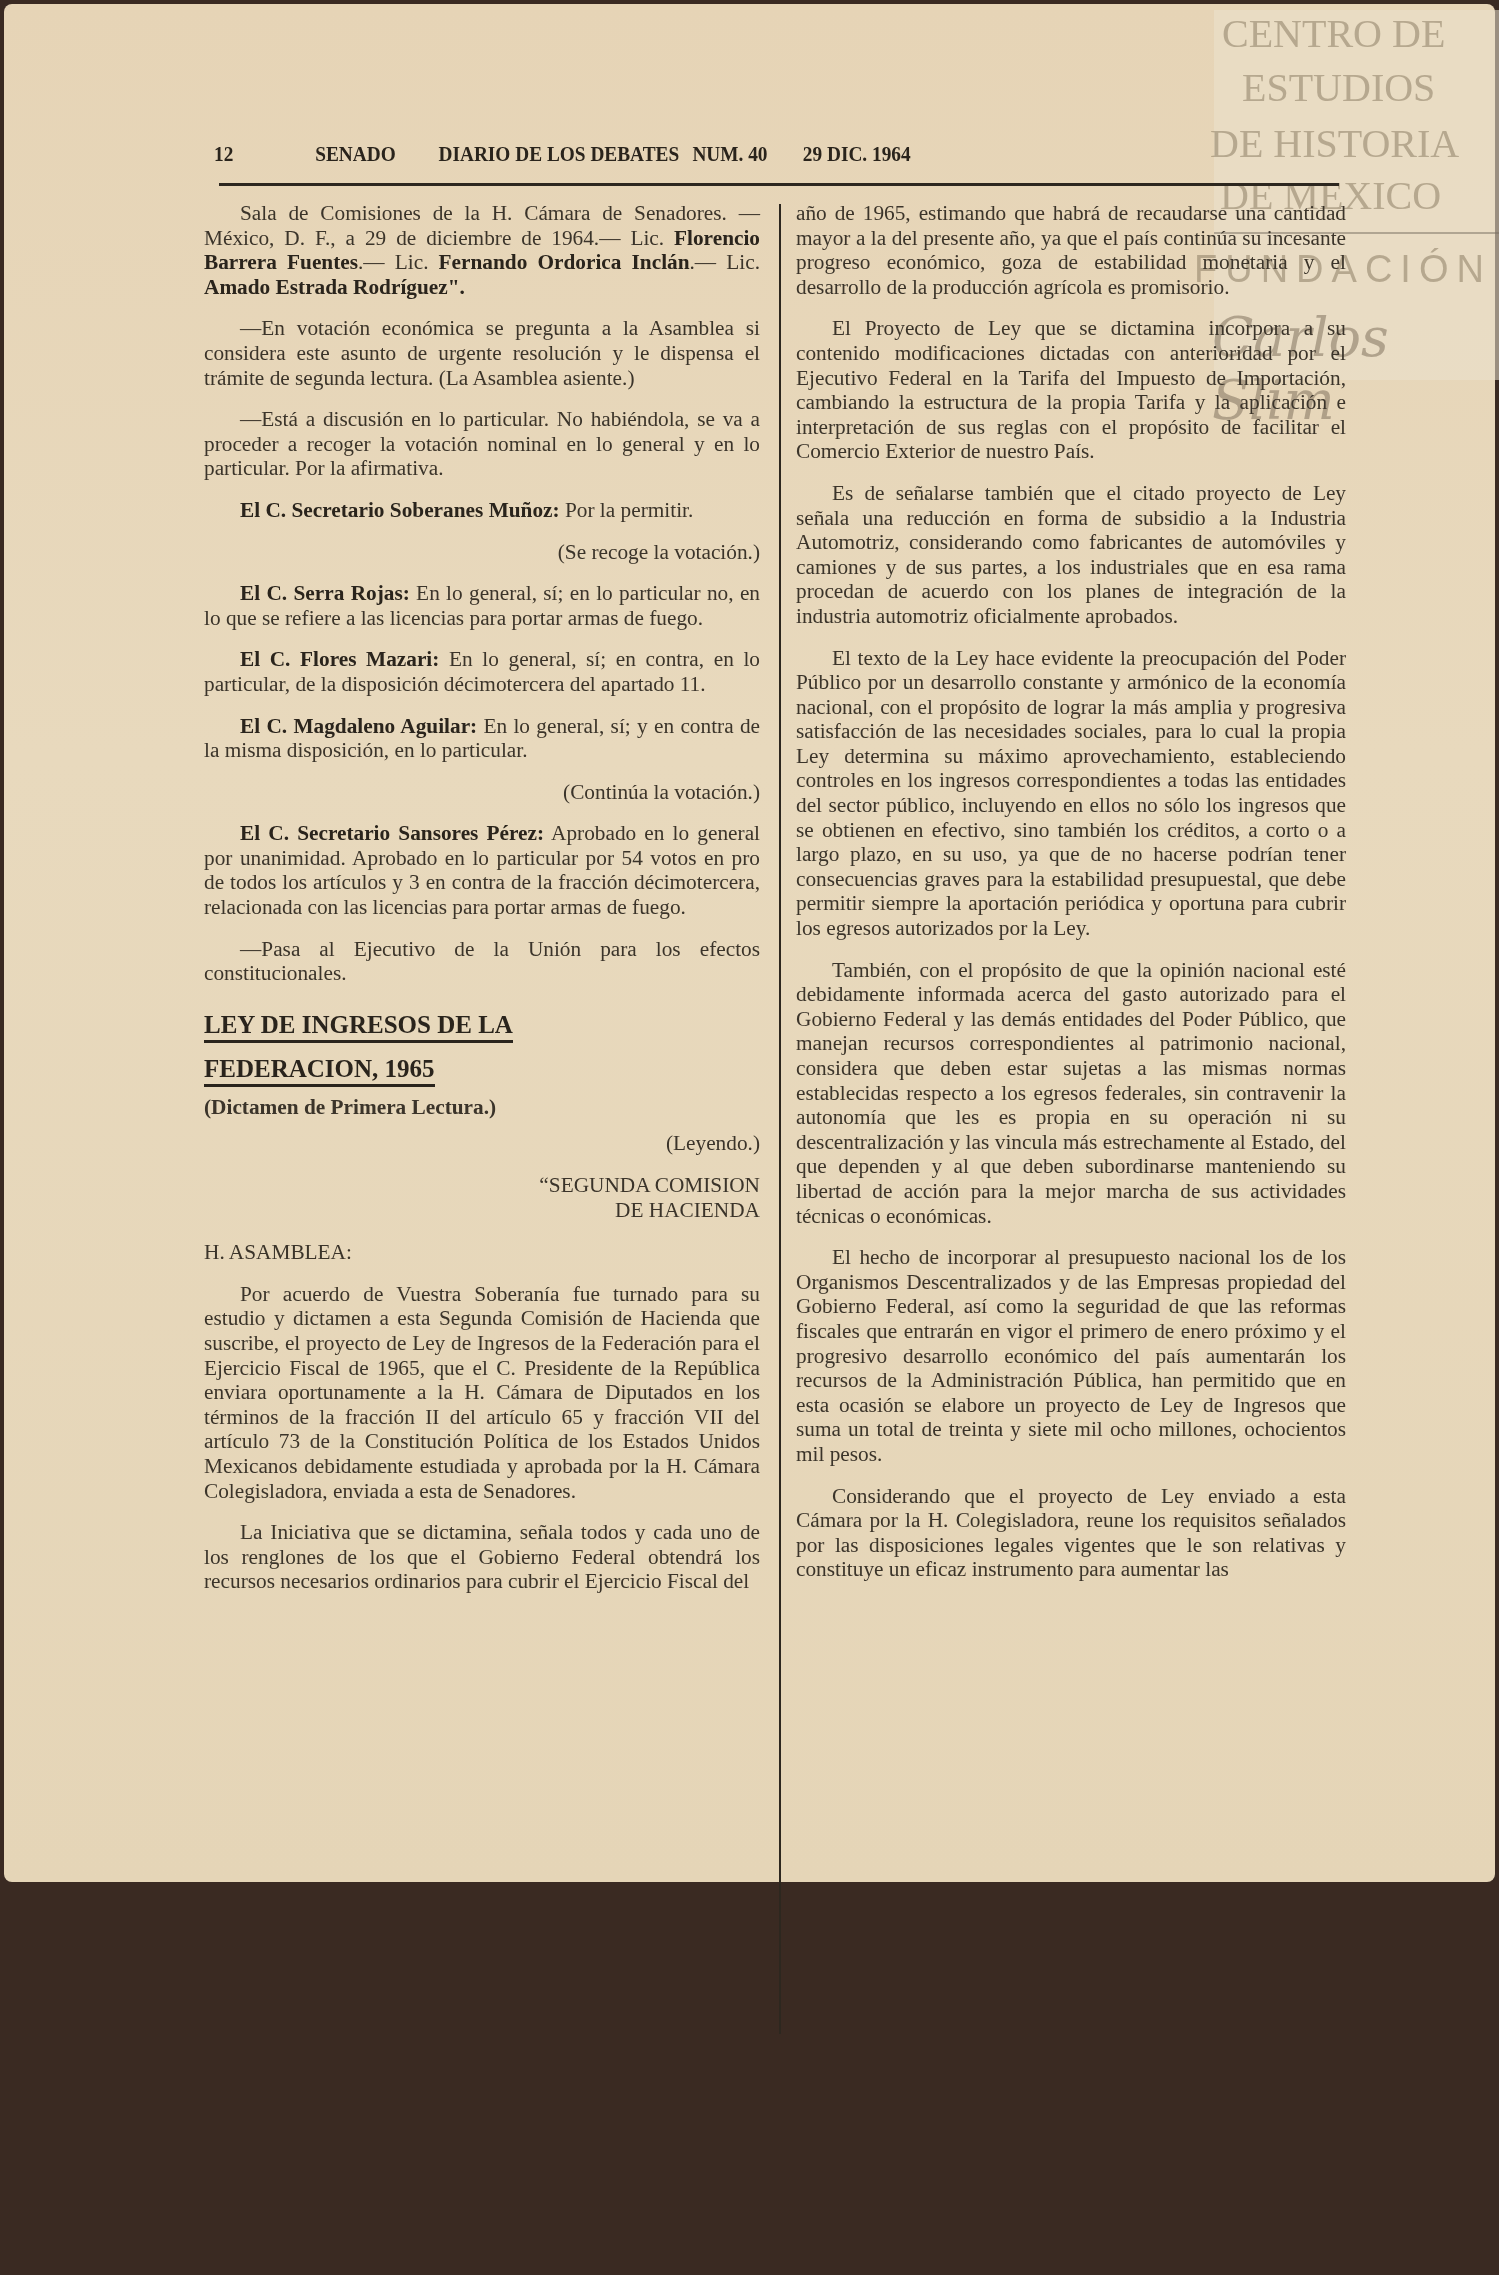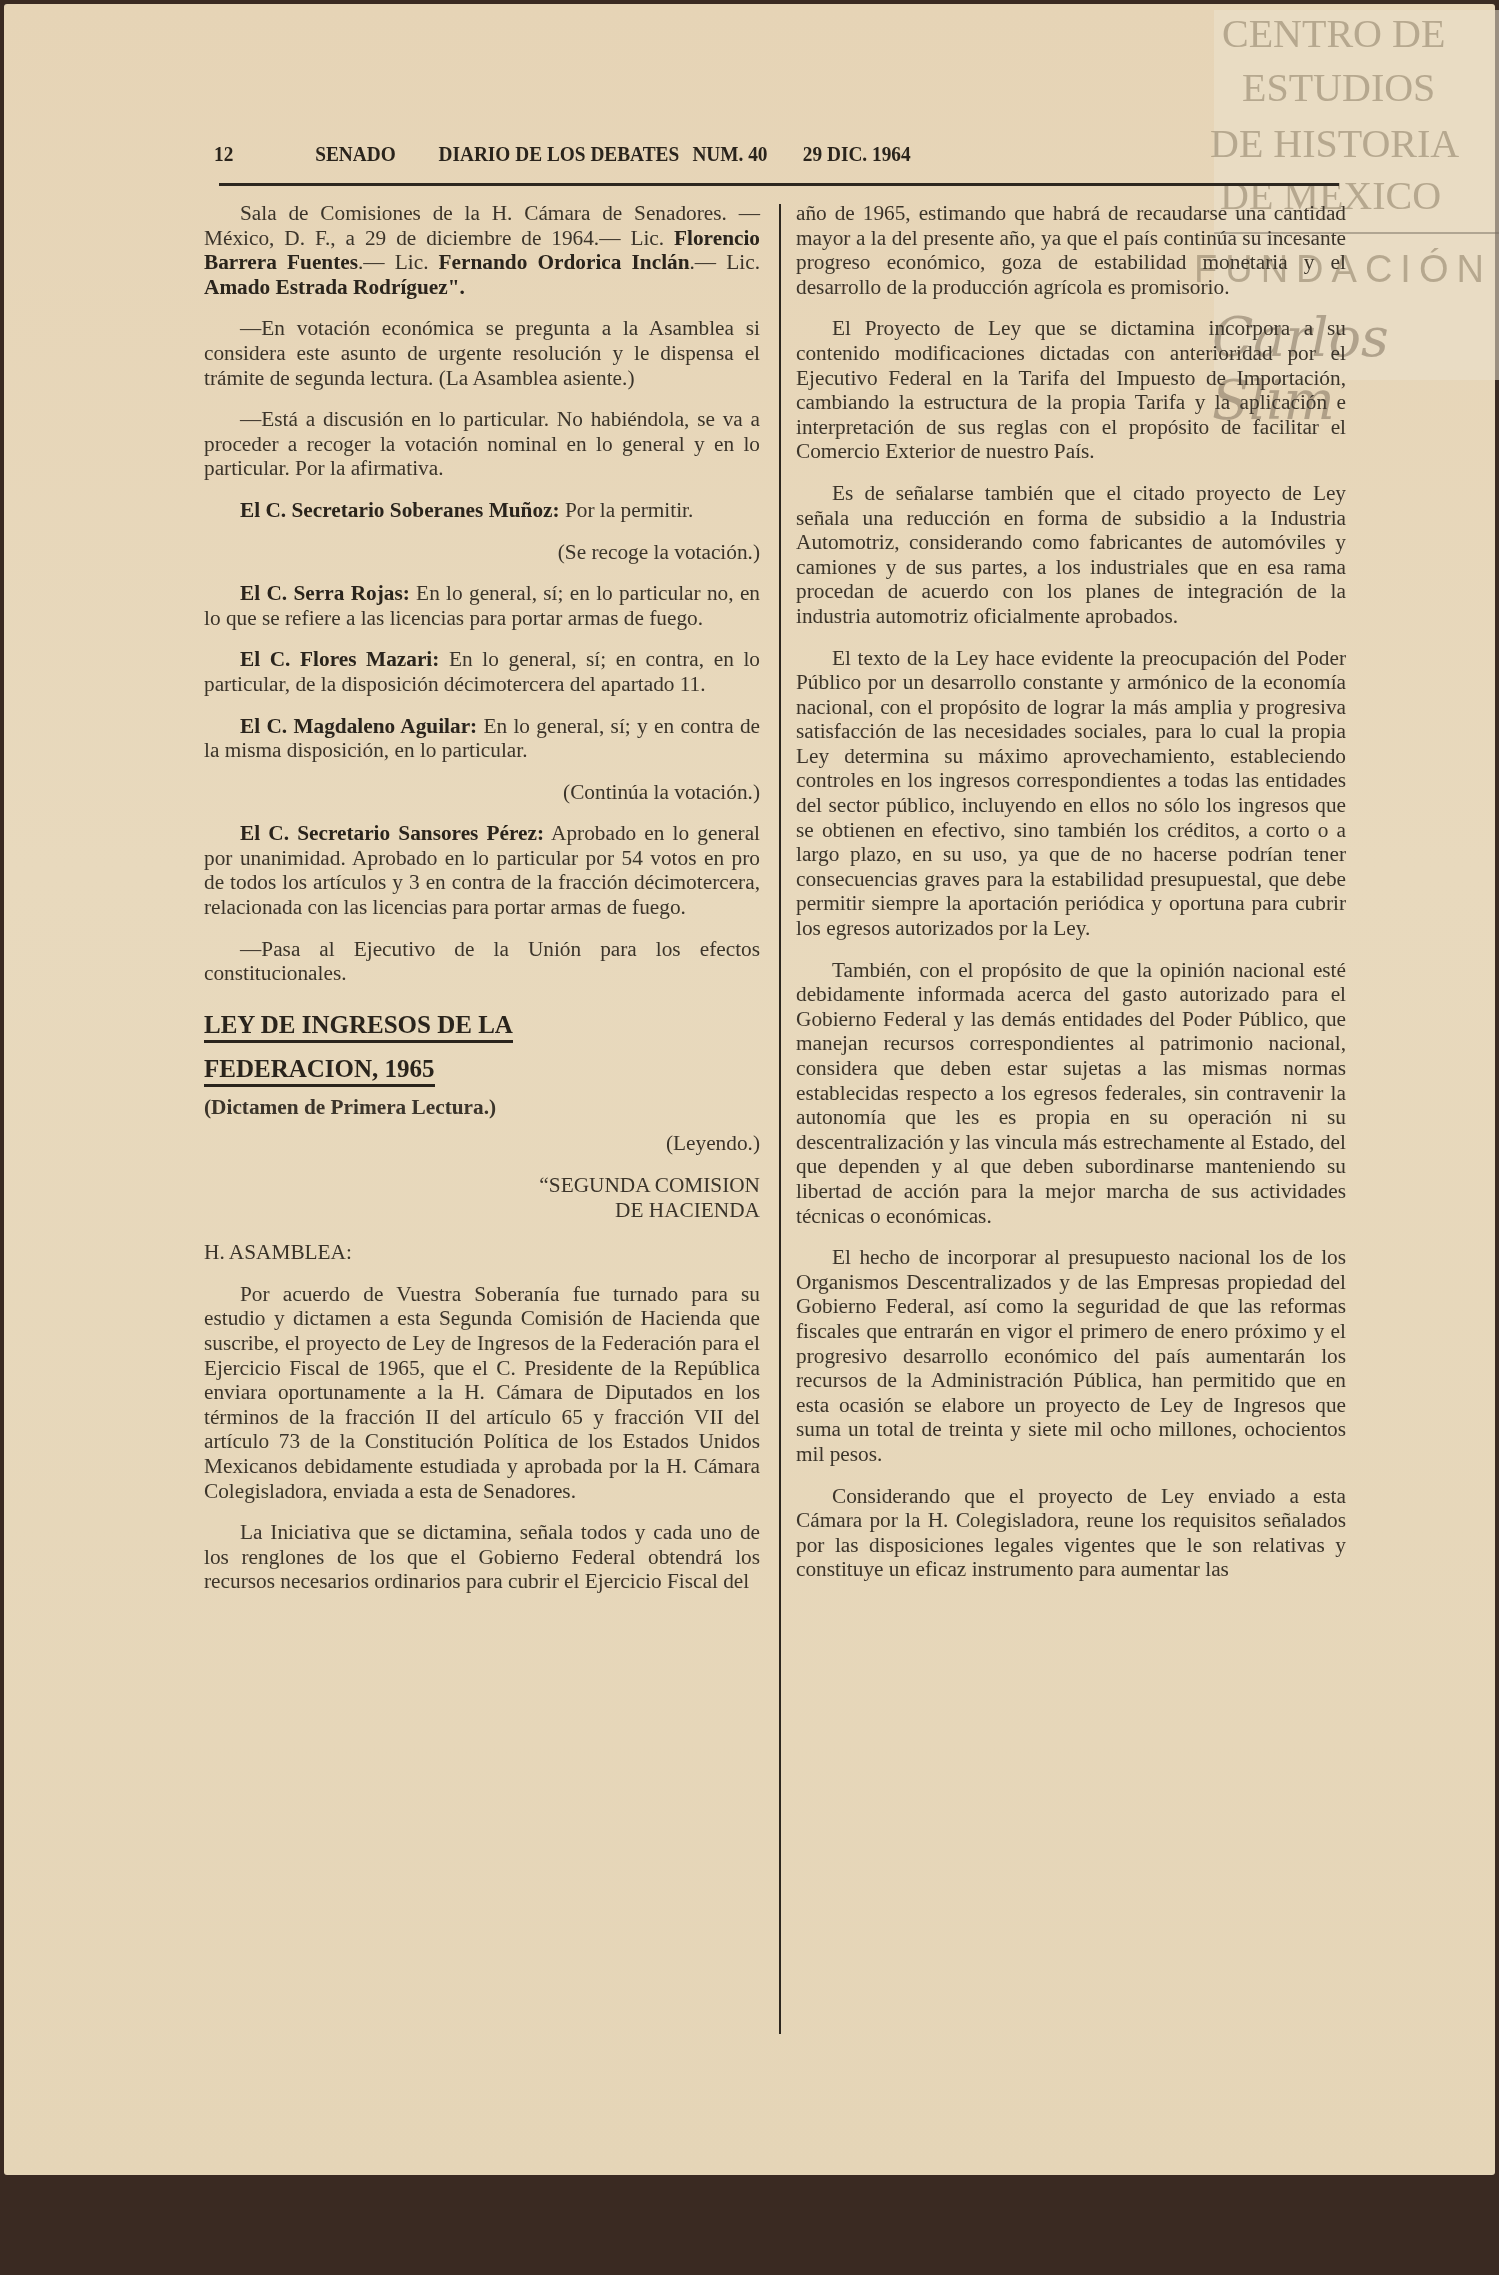--- a/index.html
+++ b/index.html
@@ -2,23 +2,23 @@
 <html><head>
 <meta charset="utf-8">
 <style>
   html, body { margin: 0; padding: 0; }
   body {
     width: 1499px; height: 2275px; overflow: hidden;
     background: #3a2a22;
     font-family: "Liberation Serif", "DejaVu Serif", serif;
   }
   .page {
-    position: absolute; left: 4px; top: 4px; width: 1491px; height: 2171px;
+    position: absolute; left: 4px; top: 4px; width: 1491px; height: 1878px;
     background: linear-gradient(180deg, #e6d4b6 0%, #e8d9bd 40%, #e5d5b7 100%);
-    border-radius: 3px;
+    border-radius: 8px;
   }
   .watermark {
     position: absolute; left: 1210px; top: 6px; width: 286px; height: 370px;
     background: rgba(235, 225, 205, 0.55);
   }
   .wm-line {
     position: absolute; color: rgba(140, 125, 100, 0.55);
     font-family: "Liberation Serif", serif; font-size: 40px; letter-spacing: 0px;
     white-space: nowrap;
   }

